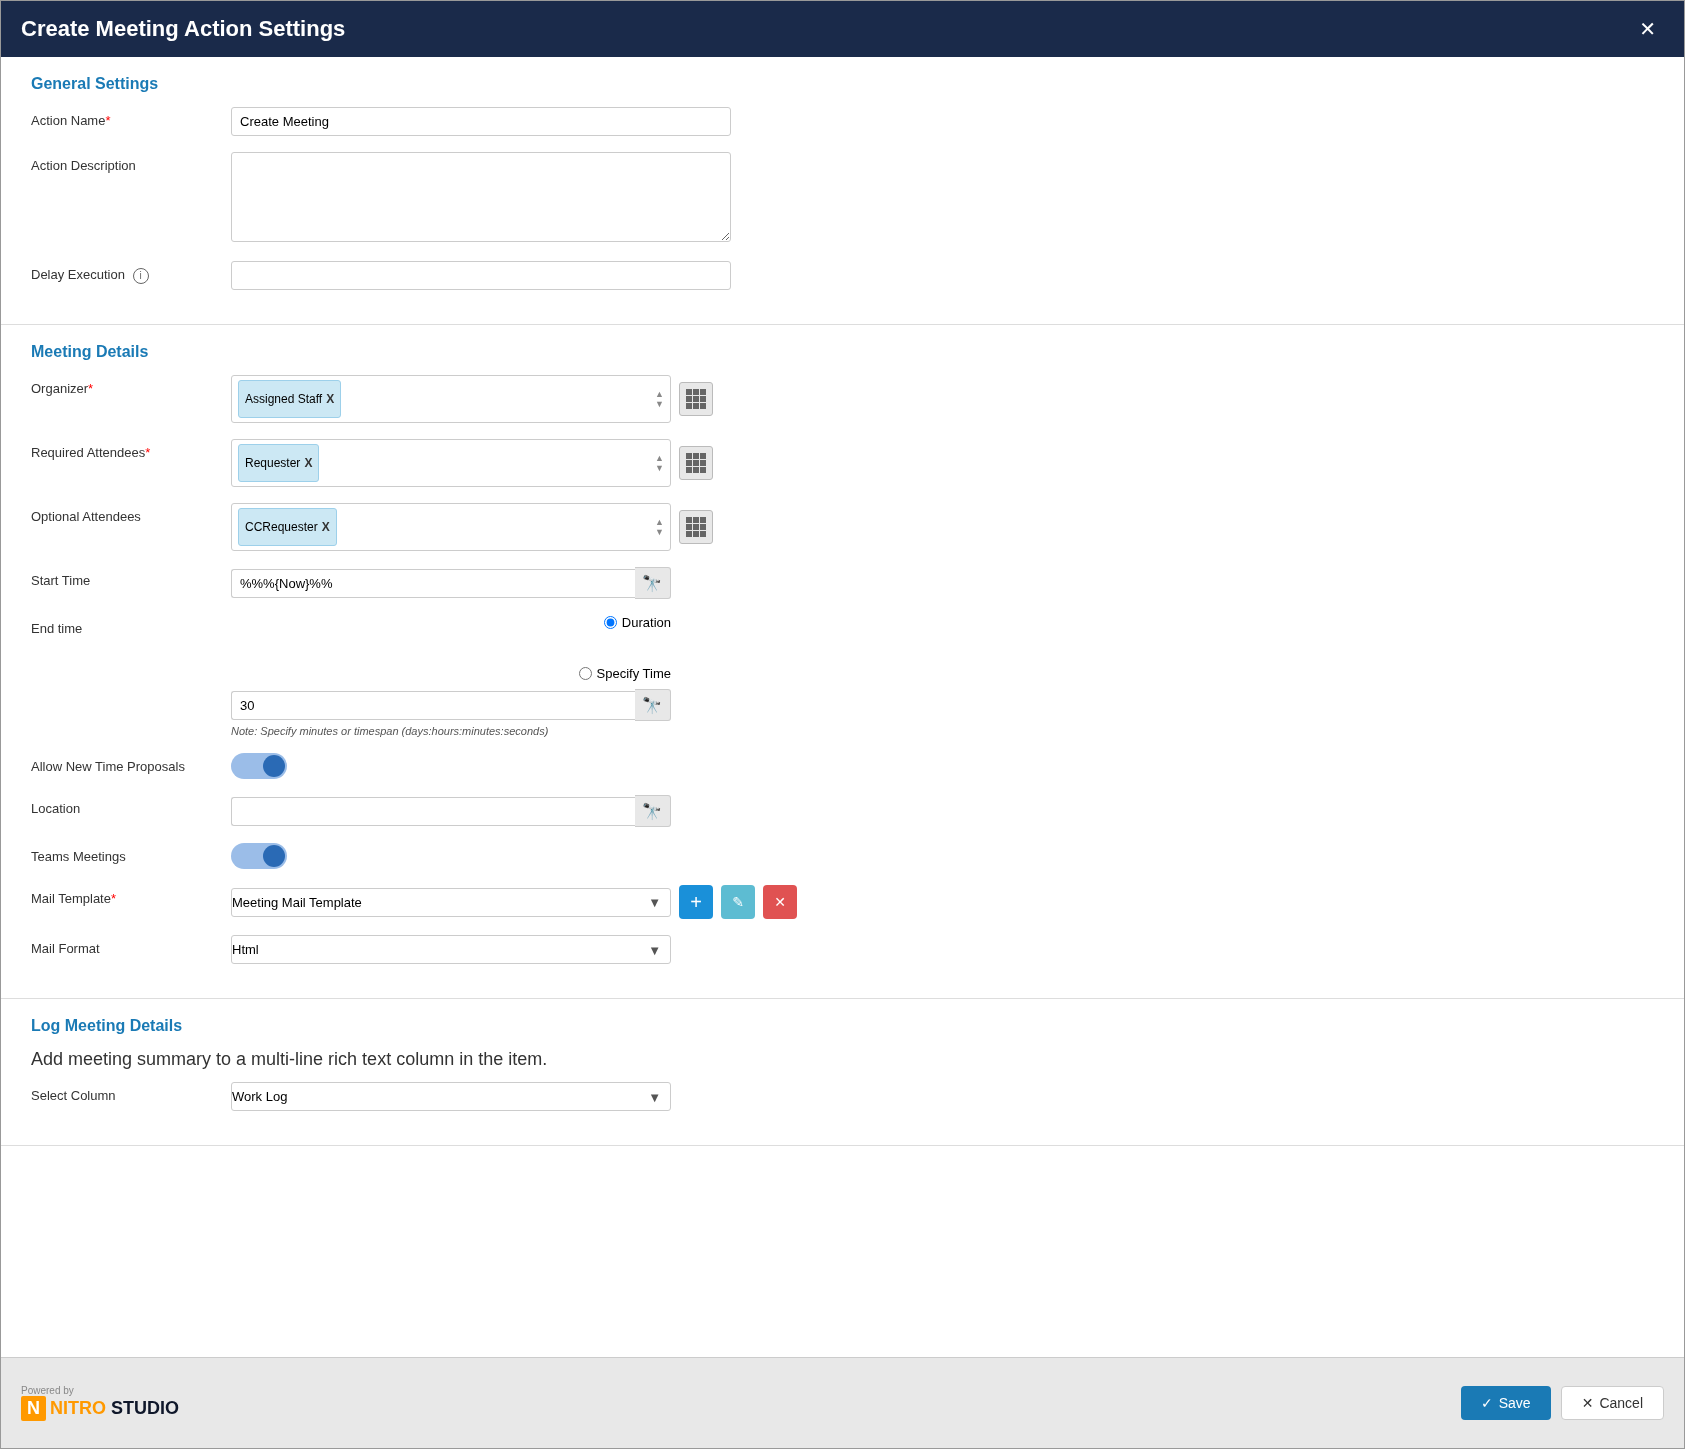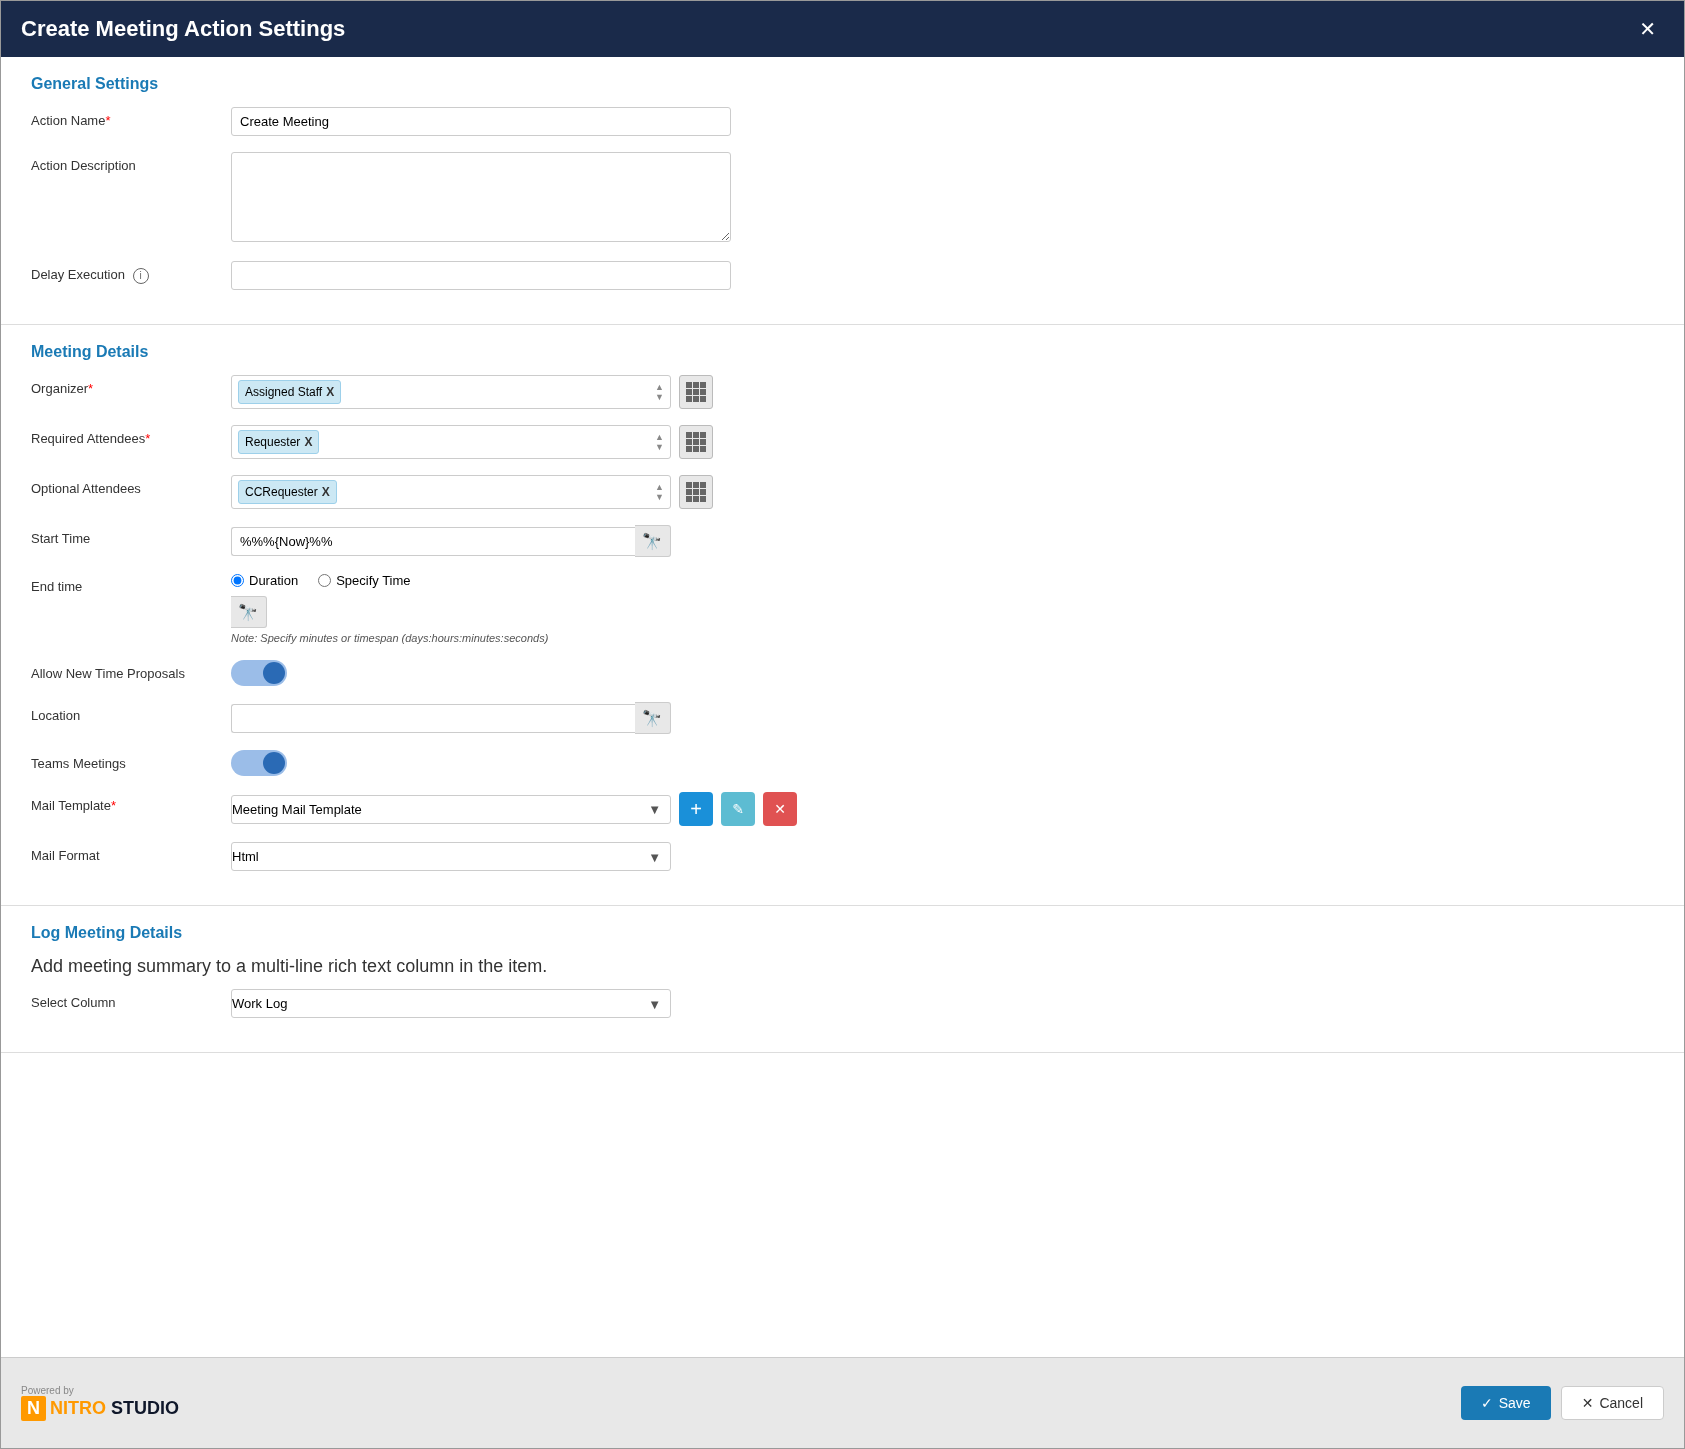--- a/index.html
+++ b/index.html
@@ -117,21 +117,21 @@
       background: #fff;
       max-width: 440px;
       width: 440px;
       position: relative;
     }
 
     .tag {
       background: #cce8f4;
       border: 1px solid #9dd0ea;
       border-radius: 3px;
-      padding: 4px 6px;
+      padding: 11px 6px;
       margin-right: 4px;
       font-size: 12px;
       display: flex;
       align-items: center;
       gap: 4px;
       white-space: nowrap;
     }
 
     .tag-x {
       cursor: pointer;
@@ -203,23 +203,24 @@
       cursor: pointer;
       display: flex;
       align-items: center;
       justify-content: center;
       font-size: 16px;
     }
 
     
     .radio-group {
       display: flex;
-      align-items: flex-start;
-      gap: 20px;
+      align-items: flex-end;
+      gap: 36px;
       margin-bottom: 8px;
+      flex-direction: column;
     }
 
     .radio-group label {
       display: flex;
       align-items: center;
       gap: 5px;
       cursor: pointer;
     }
 
     .duration-note {
@@ -549,20 +550,21 @@
             <label>
               <input type="radio" name="endtime" checked="" style="">
               <span>Duration</span>
             </label>
             <label>
               <input type="radio" name="endtime" style="">
               <span>Specify Time</span>
             </label>
           </div>
           <div class="bino-input-wrap">
+            <input type="text" style="border-radius: 3px 0px 0px 3px; border-right: none;" value="30">
             <div class="bino-btn">🔭</div>
           </div>
           <div class="duration-note">Note: Specify minutes or timespan (days:hours:minutes:seconds)</div>
         </div>
       </div>
 
       <div class="form-row">
         <div class="form-label">Allow New Time Proposals</div>
         <div class="toggle-wrap">
           <div class="toggle">

